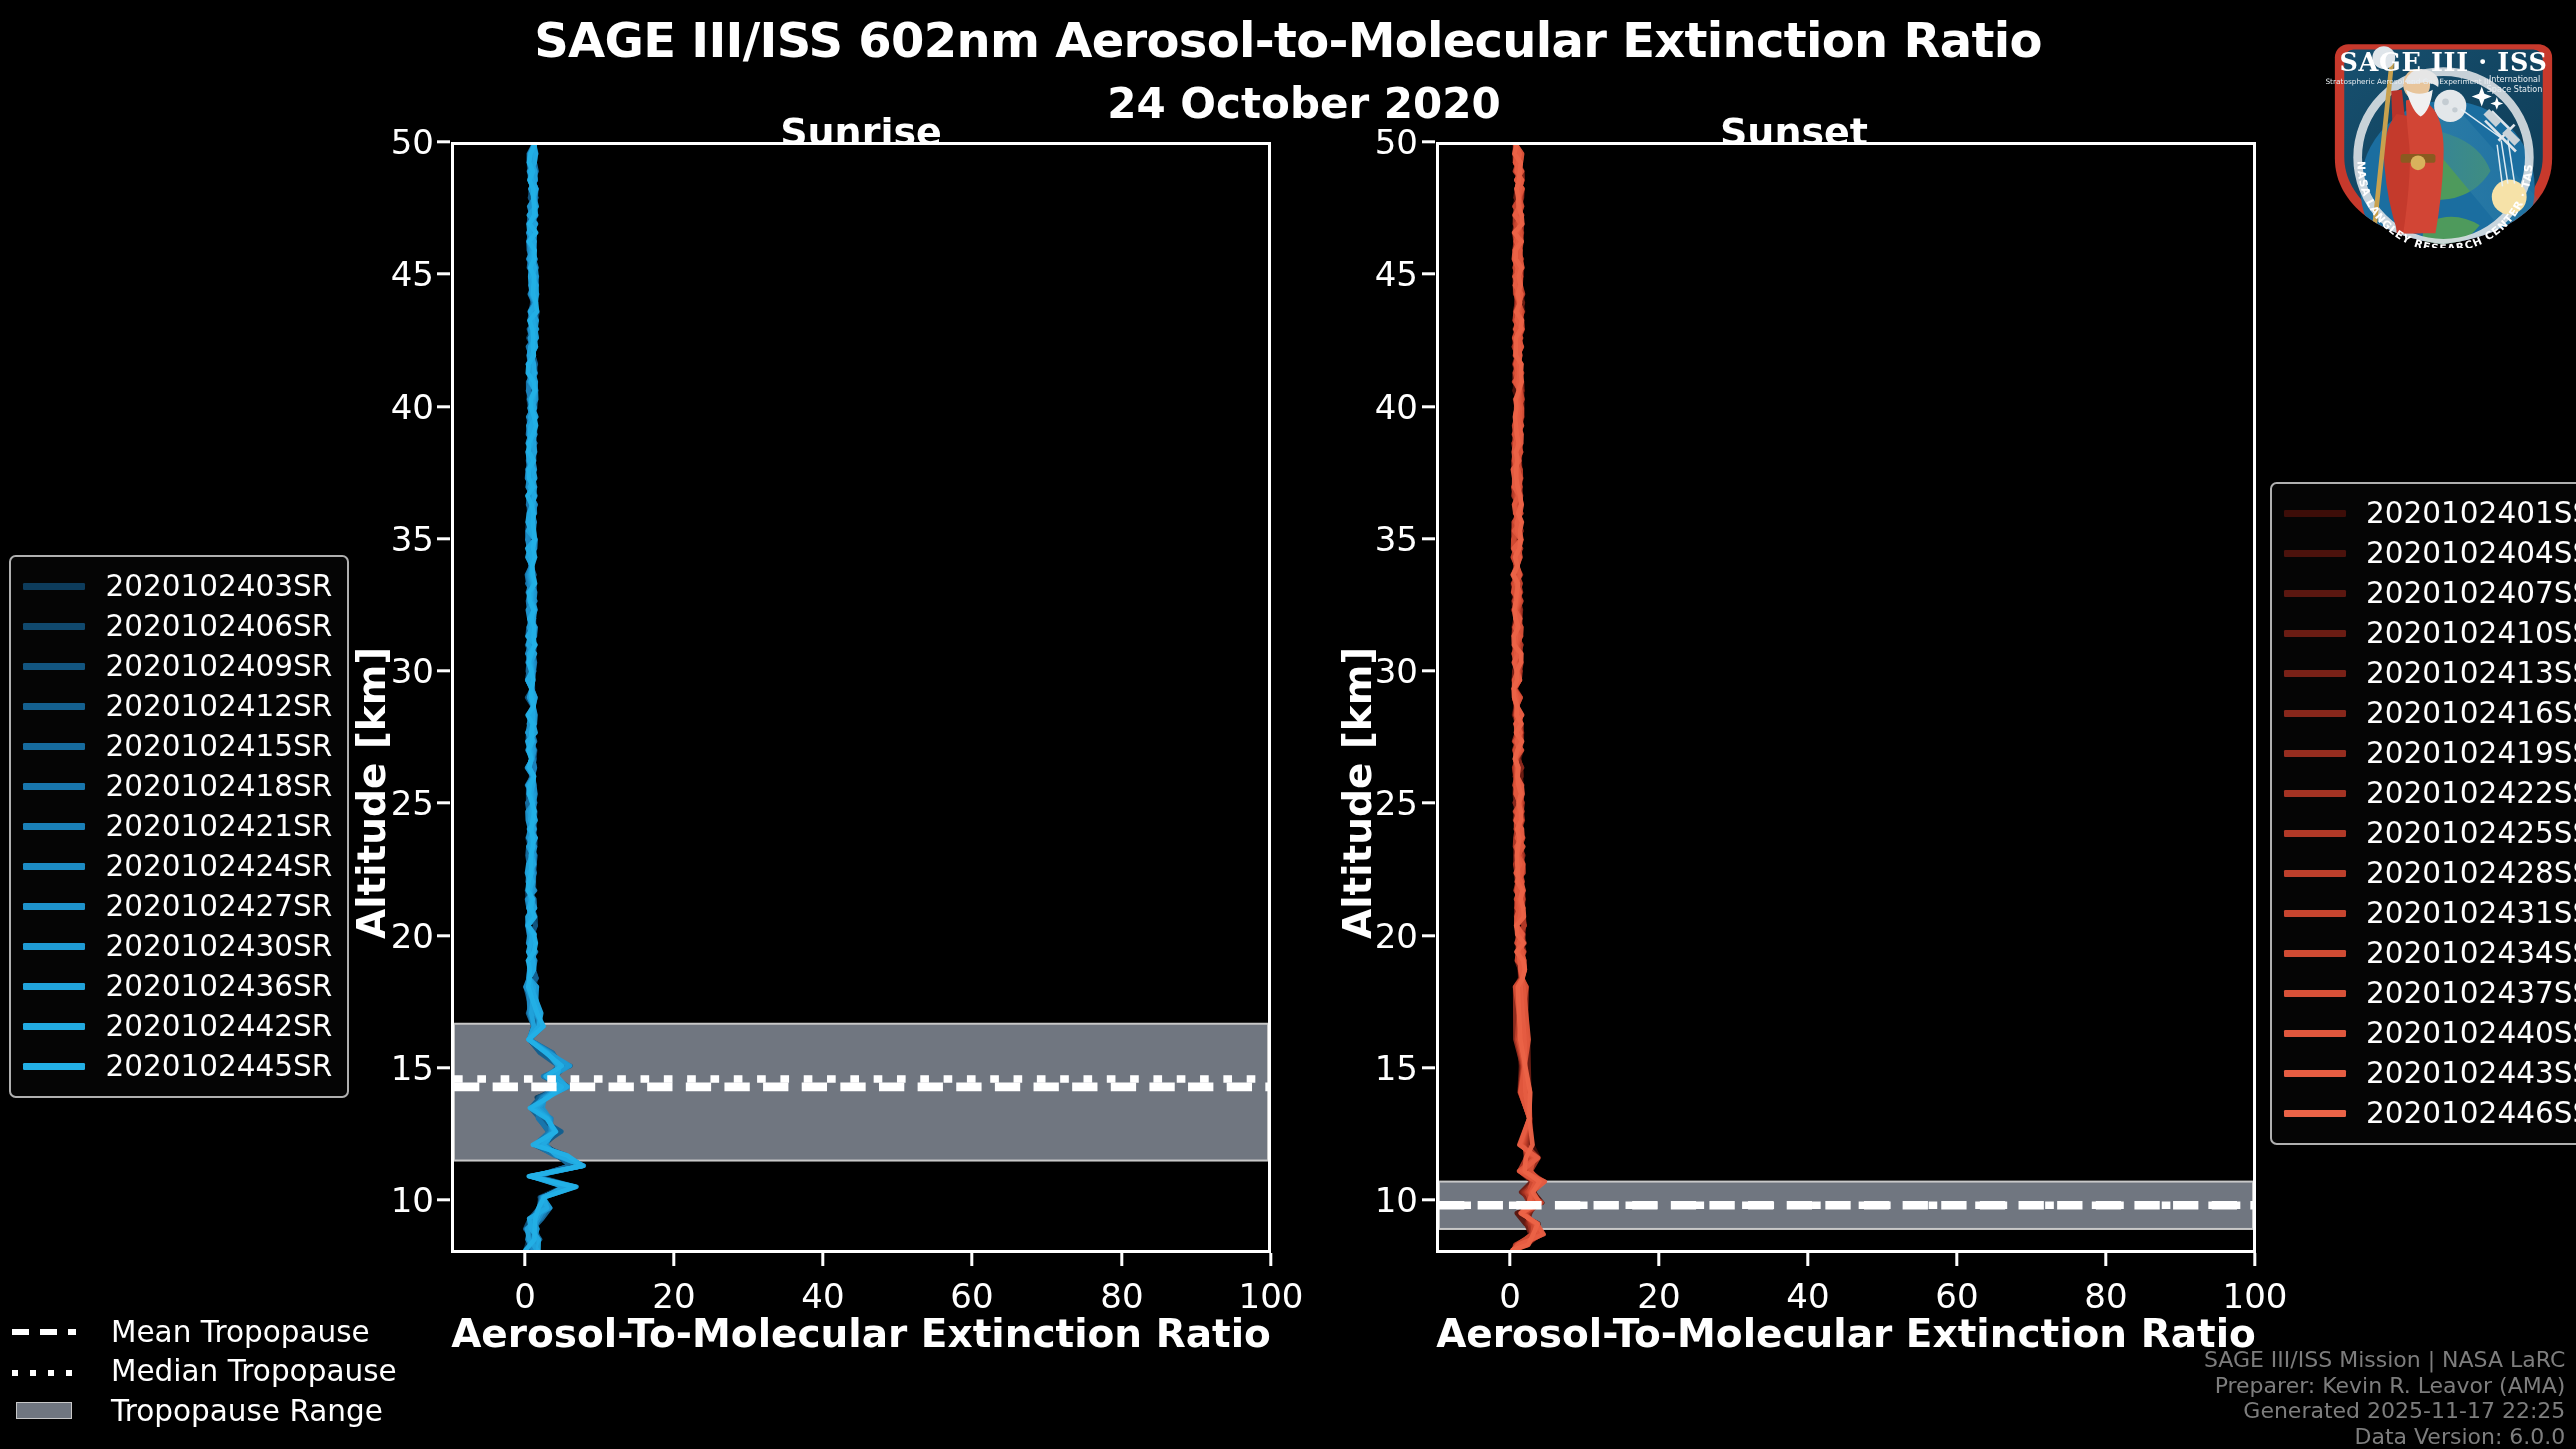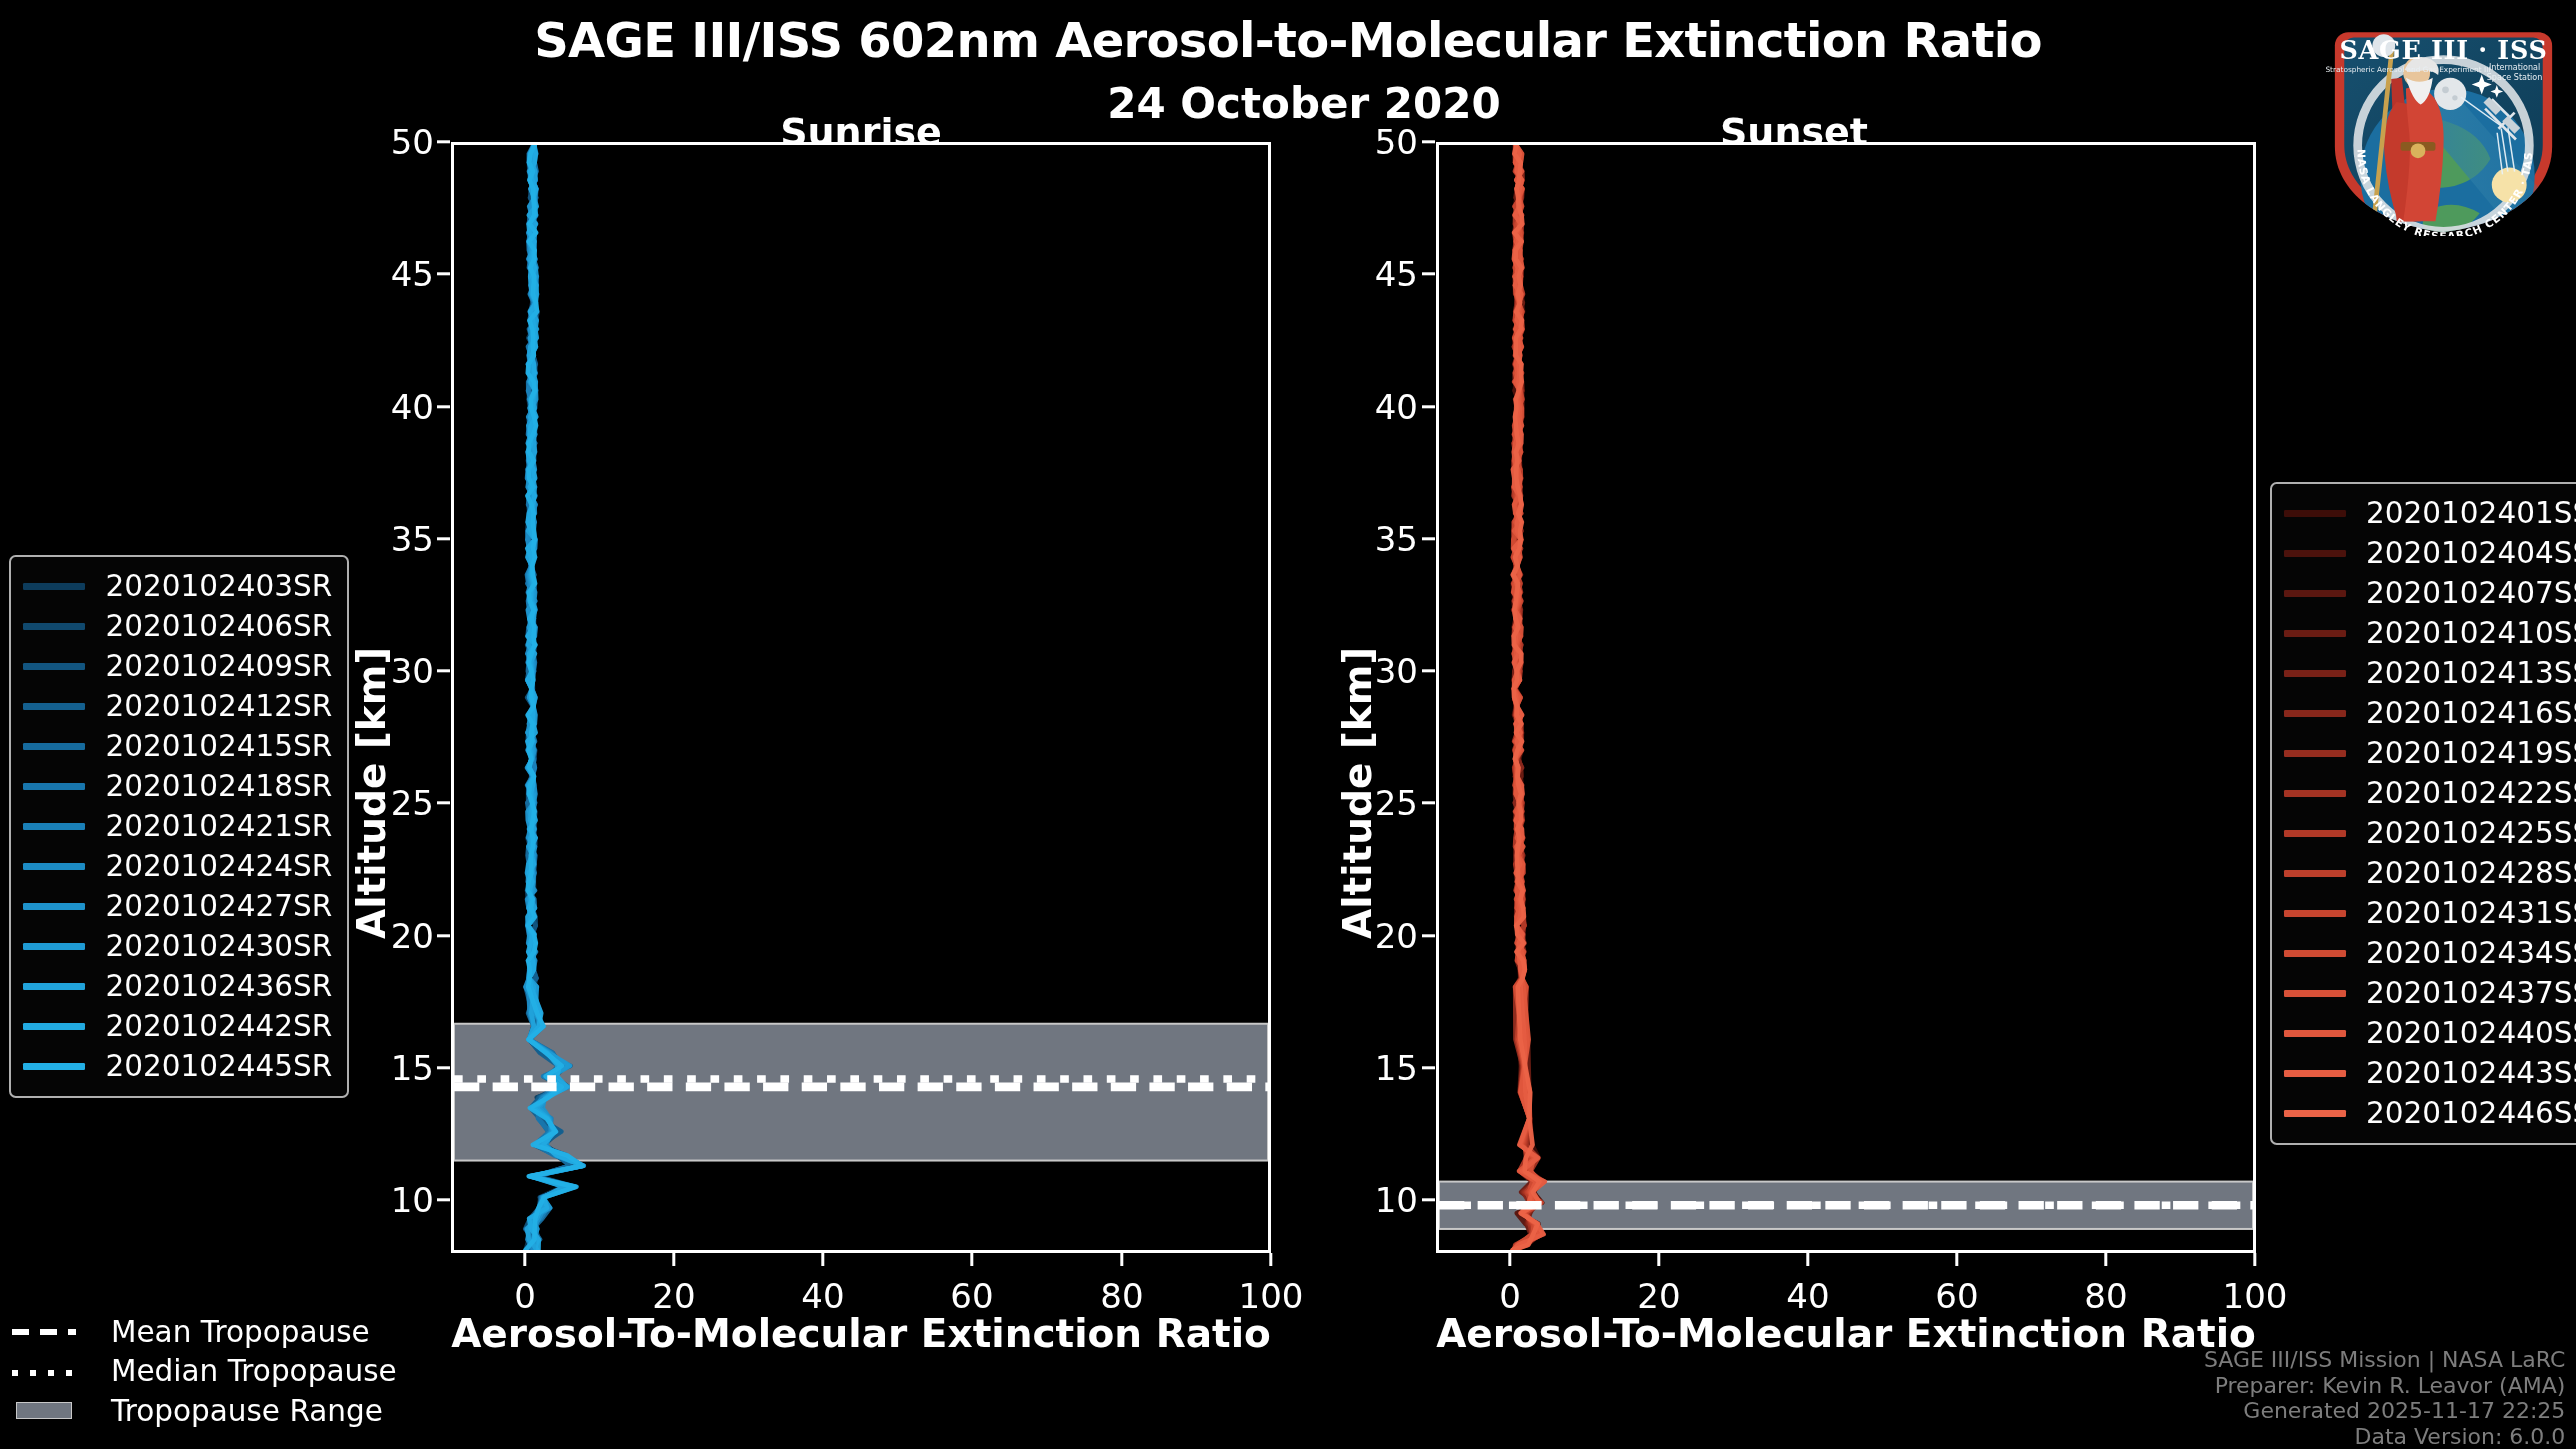--- a/index.html
+++ b/index.html
@@ -186,21 +186,21 @@
     text-align: right;
     font-family: "DejaVu Sans", sans-serif;
     font-size: 22px;
     line-height: 25.5px;
     color: #7d7d7d;
   }
 
   
   #mission-logo {
     position: absolute;
-    left: 2316px; top: 8px;
+    left: 2316px; top: 20px;
     width: 255px; height: 228px;
   }
 </style>
 </head>
 <body>
 
 <div id="main-title">SAGE III/ISS 602nm Aerosol-to-Molecular Extinction Ratio</div>
 <div id="date-subtitle">24 October 2020</div>
 <div class="panel-title" id="panel-title-sunrise">Sunrise</div>
 <div class="panel-title" id="panel-title-sunset">Sunset</div>

